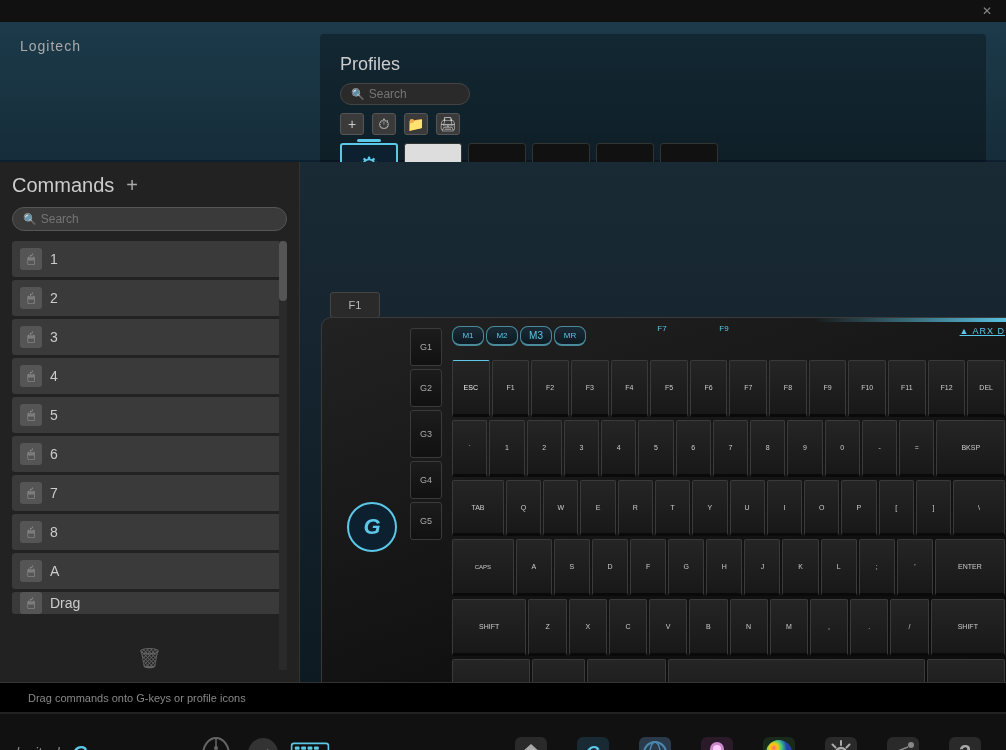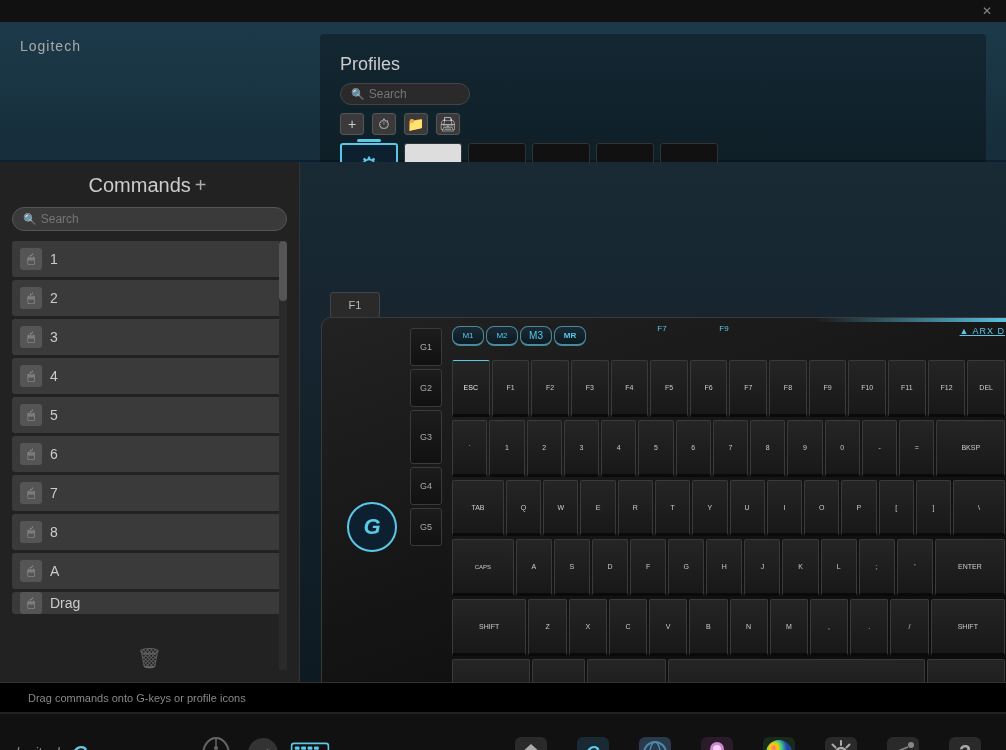--- a/index.html
+++ b/index.html
@@ -176,23 +176,24 @@
       background: #222;
       flex-shrink: 0;
       display: flex;
       flex-direction: column;
       padding: 12px;
       border-right: 1px solid #333;
       position: relative;
     }
     .commands-header {
       display: flex;
-      justify-content: center;
+      justify-content: flex-start;
       align-items: center;
       margin-bottom: 10px;
+      gap: 8px;
     }
     .commands-title {
       font-size: 20px;
       color: #ccc;
       font-weight: 300;
     }
     .commands-add-btn {
       background: none;
       border: none;
       color: #aaa;
@@ -673,30 +674,30 @@
     <div class="kb-container">
       <div class="kb-body">
         <div class="blue-stripe"></div>
         <div class="arx-label">▲ ARX D</div>
 
         <div class="g-logo">G</div>
 
         <div class="gkey-panel">
           <div class="gkey" style="height:38px">G1</div>
           <div class="gkey" style="height:38px">G2</div>
-          <div class="gkey" style="height:54px">G3</div>
+          <div class="gkey" style="height:48px">G3</div>
           <div class="gkey" style="height:38px">G4</div>
           <div class="gkey" style="height:38px">G5</div>
         </div>
 
         <div style="position:absolute; top:8px; left:130px; display:flex; gap:2px; z-index:1;">
           <div class="fn-key macro-key" style="width:32px;height:20px;font-size:8px;">M1</div>
           <div class="fn-key macro-key" style="width:32px;height:20px;font-size:8px;">M2</div>
           <div class="fn-key macro-key" style="width:32px;height:20px;font-size:10px;">M3</div>
-          <div class="fn-key macro-key" style="width:32px;height:20px;font-size:8px;font-weight:bold;">MR</div>
+          <div class="fn-key macro-key" style="width:32px;height:20px;font-size:8px;">MR</div>
         </div>
 
         <div style="position:absolute; top:6px; left:310px; display:flex; gap:2px; z-index:1;">
           <div style="color:#5bc8e8;font-size:8px;width:60px;text-align:center;">F7</div>
           <div style="color:#5bc8e8;font-size:8px;width:60px;text-align:center;">F9</div>
         </div>
 
         <div class="main-keys">
 
           <div class="kb-row">

